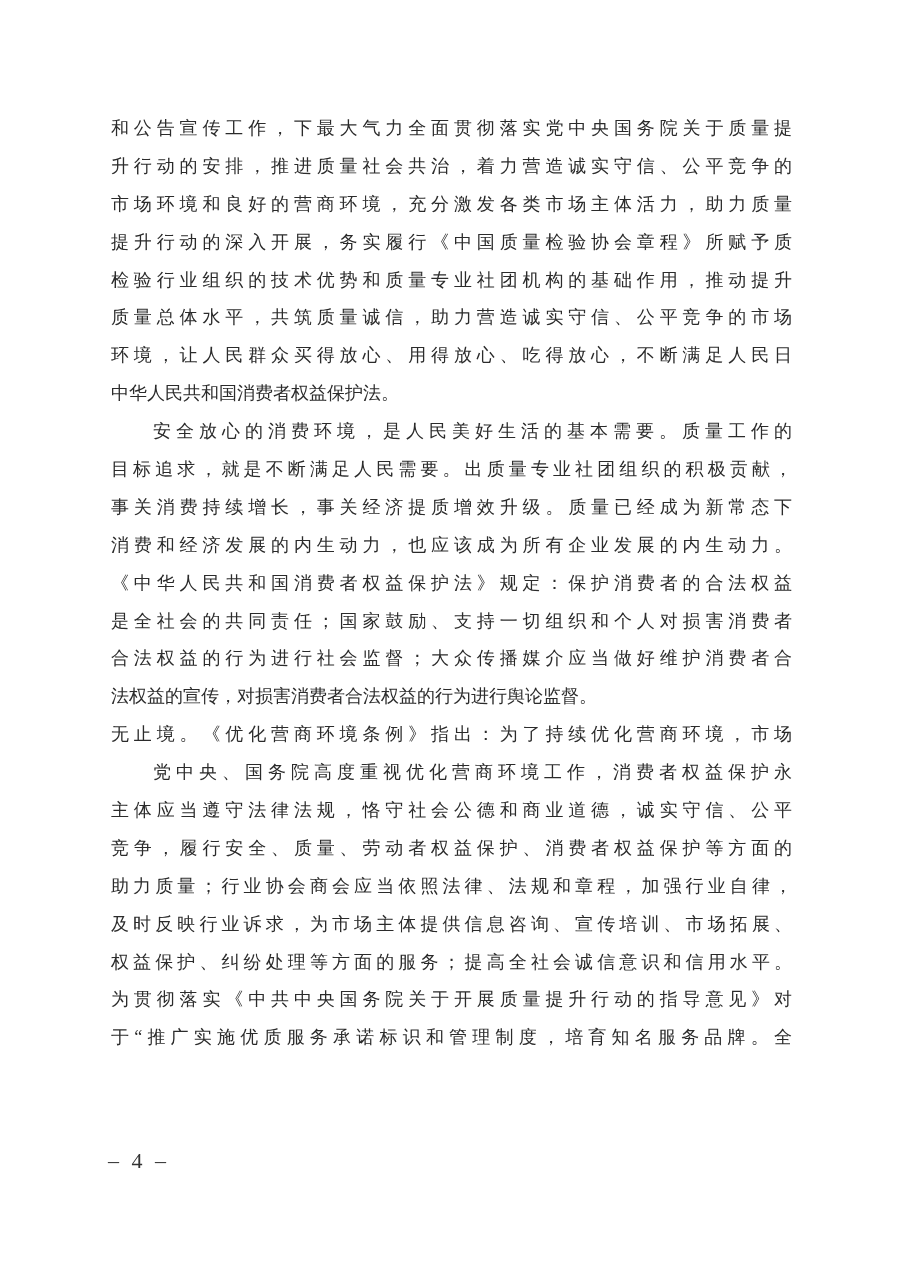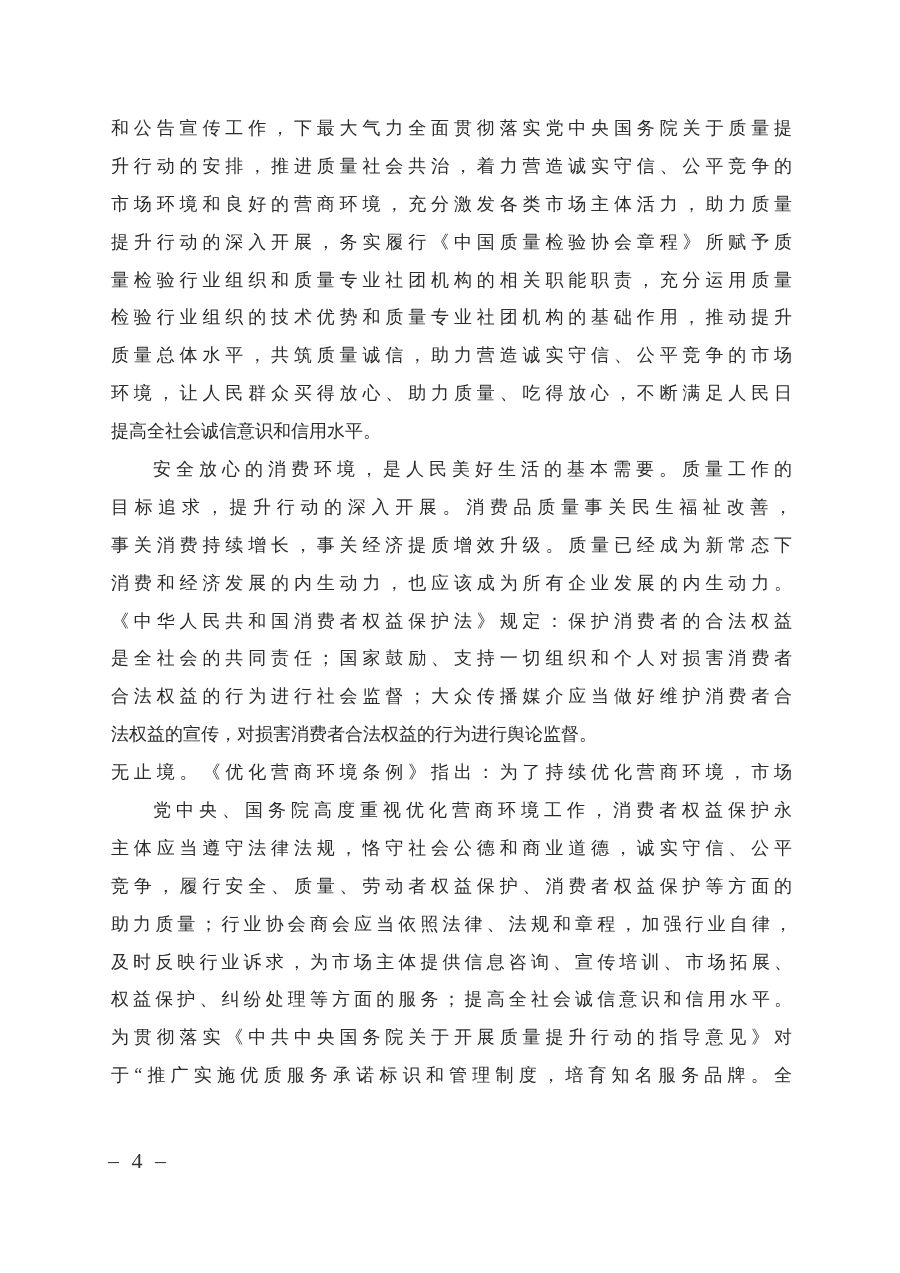--- a/index.html
+++ b/index.html
@@ -56,29 +56,28 @@
 </head>
 <body>
 
 <div class="page">
   <div class="doc-body">
       <div class="paragraph">
         <div class="line">和公告宣传工作，下最大气力全面贯彻落实党中央国务院关于质量提</div>
         <div class="line">升行动的安排，推进质量社会共治，着力营造诚实守信、公平竞争的</div>
         <div class="line">市场环境和良好的营商环境，充分激发各类市场主体活力，助力质量</div>
         <div class="line">提升行动的深入开展，务实履行《中国质量检验协会章程》所赋予质</div>
-        <div class="line">量检验行业组织和质量专业社团机构的相关职能职责，充分运用质量</div>
         <div class="line">检验行业组织的技术优势和质量专业社团机构的基础作用，推动提升</div>
         <div class="line">质量总体水平，共筑质量诚信，助力营造诚实守信、公平竞争的市场</div>
-        <div class="line">环境，让人民群众买得放心、助力质量、吃得放心，不断满足人民日</div>
-        <div class="line end">提高全社会诚信意识和信用水平。</div>
+        <div class="line">环境，让人民群众买得放心、用得放心、吃得放心，不断满足人民日</div>
+        <div class="line end">中华人民共和国消费者权益保护法。</div>
       </div>
       <div class="paragraph">
         <div class="line indent">安全放心的消费环境，是人民美好生活的基本需要。质量工作的</div>
-        <div class="line">目标追求，提升行动的深入开展。消费品质量事关民生福祉改善，</div>
+        <div class="line">目标追求，就是不断满足人民需要。出质量专业社团组织的积极贡献，</div>
         <div class="line">事关消费持续增长，事关经济提质增效升级。质量已经成为新常态下</div>
         <div class="line">消费和经济发展的内生动力，也应该成为所有企业发展的内生动力。</div>
         <div class="line">《中华人民共和国消费者权益保护法》规定：保护消费者的合法权益</div>
         <div class="line">是全社会的共同责任；国家鼓励、支持一切组织和个人对损害消费者</div>
         <div class="line">合法权益的行为进行社会监督；大众传播媒介应当做好维护消费者合</div>
         <div class="line end">法权益的宣传，对损害消费者合法权益的行为进行舆论监督。</div>
       </div>
       <div class="paragraph">
         <div class="line">无止境。《优化营商环境条例》指出：为了持续优化营商环境，市场</div>
         <div class="line indent">党中央、国务院高度重视优化营商环境工作，消费者权益保护永</div>

